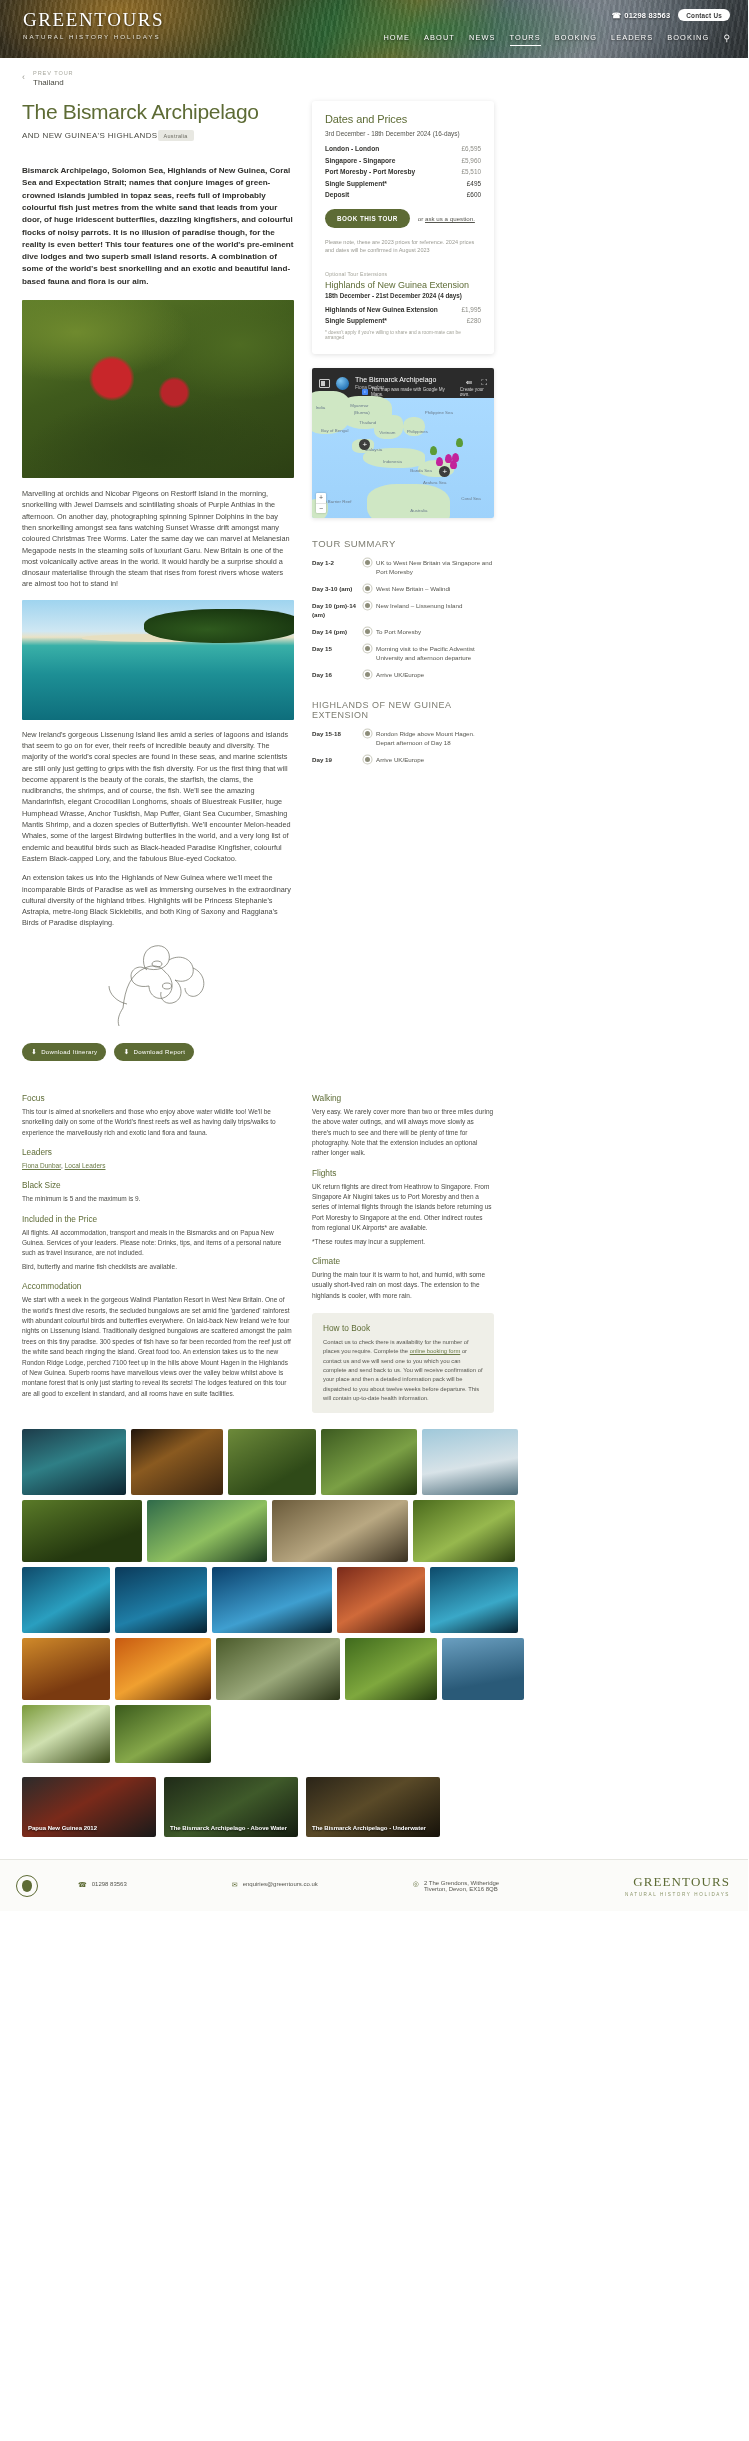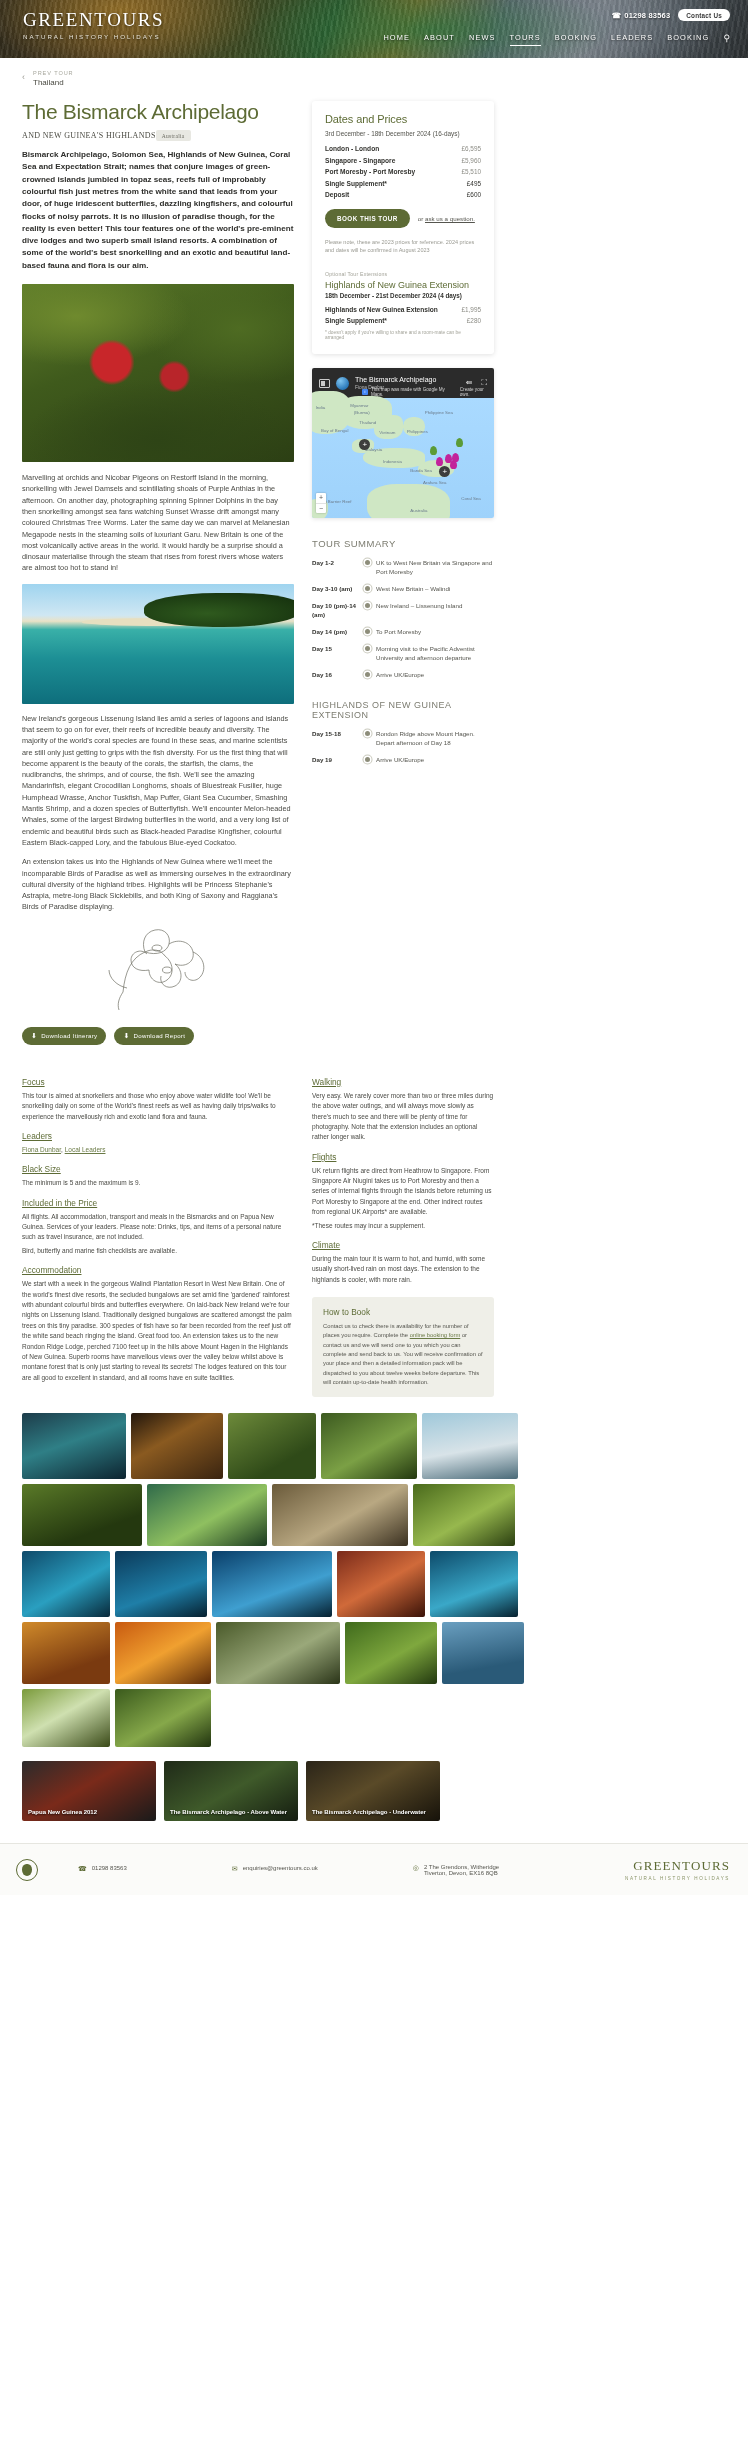--- a/index.html
+++ b/index.html
@@ -63,21 +63,21 @@
   
   .wrap { display: flex; padding: 14px 18px 0 22px; gap: 18px; align-items: flex-start; }
   .col-left { width: 272px; flex: none; }
   .col-right { width: 182px; flex: none; }
 
   h1.title {
     font-family: "Liberation Sans", sans-serif;
     color: #5d6b35; font-size: 21px; font-weight: normal; letter-spacing: -.3px;
     line-height: 1.05; margin-bottom: 7px;
   }
-  .subline { display: flex; align-items: center; margin-bottom: 8px; font-family: Liberation Serif, serif; }
+  .subline { display: flex; align-items: center; margin-bottom: 24px; }
   .subline .sub { color: #4a4a42; font-size: 8px; letter-spacing: .35px; }
   .tag { background: #e8e8e2; color: #6a6a60; font-size: 5.5px; padding: 2.5px 6px; border-radius: 2px; letter-spacing: .3px;}
 
   p.intro { font-size: 8.1px; line-height: 1.52; font-weight: bold; color: #2f2f2c; }
   p.body  { font-size: 7.3px; line-height: 1.55; color: #4a4a45; margin-bottom: 8px; }
 
   .photo { width: 100%; border-radius: 1px; overflow: hidden; position: relative; }
   .photo.p1 { height: 178px; margin: 12px 0 10px;
     background:
       radial-gradient(circle at 33% 44%, #c8262a 0 9%, rgba(200,38,42,0) 11%),
@@ -171,21 +171,21 @@
   .sum-dot { width: 18px; flex: none; display: flex; justify-content: center; padding-top: 1px;}
   .sum-dot i { width: 5px; height: 5px; border-radius: 50%; background: #8d8d7a; display: block;
     box-shadow: 0 0 0 1.5px #fff, 0 0 0 2.5px #c9c9bd; }
   .sum-txt { font-size: 6.2px; color: #55554e; line-height: 1.45; }
 
   
   .ti-head { color: #5d6b35; font-size: 12px; letter-spacing: .3px; padding: 0 18px 0 22px; margin-top: 6px; }
   .ti-wrap { display: flex; gap: 18px; padding: 10px 18px 0 22px; align-items: flex-start; }
   .ti-col { width: 272px; flex: none; }
   .ti-col.r { width: 182px; }
-  .ti-h { color: #5d6b35; font-size: 8.3px; font-weight: normal; margin: 9px 0 4px; text-decoration: underline; }
+  .ti-h { color: #5d6b35; font-size: 8.3px; font-weight: normal; margin: 9px 0 4px; }
   .ti-h:first-child { margin-top: 0; }
   .ti-p { font-size: 6.5px; line-height: 1.6; color: #4a4a45; margin-bottom: 3px; }
   .ti-p a, .lnk { color: #6a7a45; text-decoration: underline; }
   .howto {
     background: #efefe8; border-radius: 3px; padding: 10px 11px; margin-top: 12px;
   }
   .howto h4 { color: #5d6b35; font-size: 8.3px; font-weight: normal; margin-bottom: 5px; }
   .howto p { font-size: 5.8px; line-height: 1.6; color: #55554e; }
 
   

